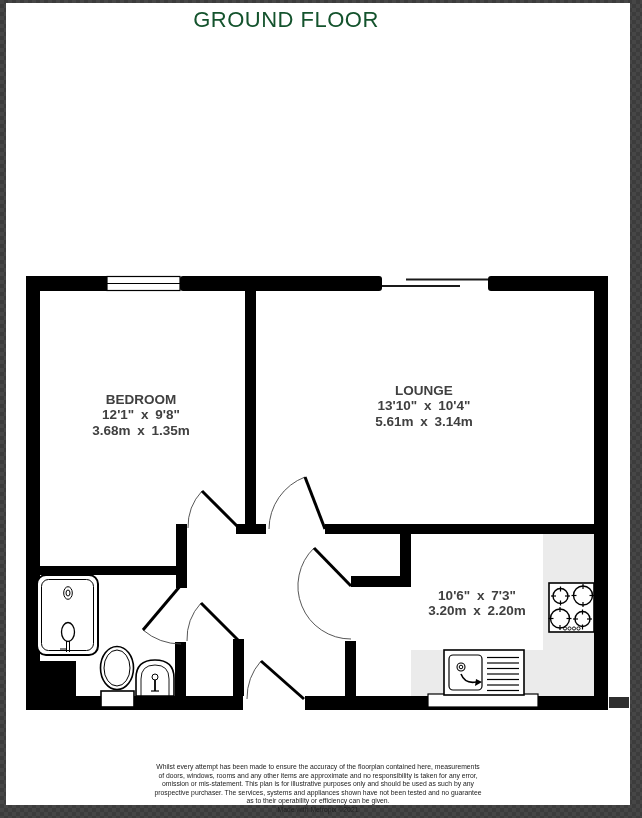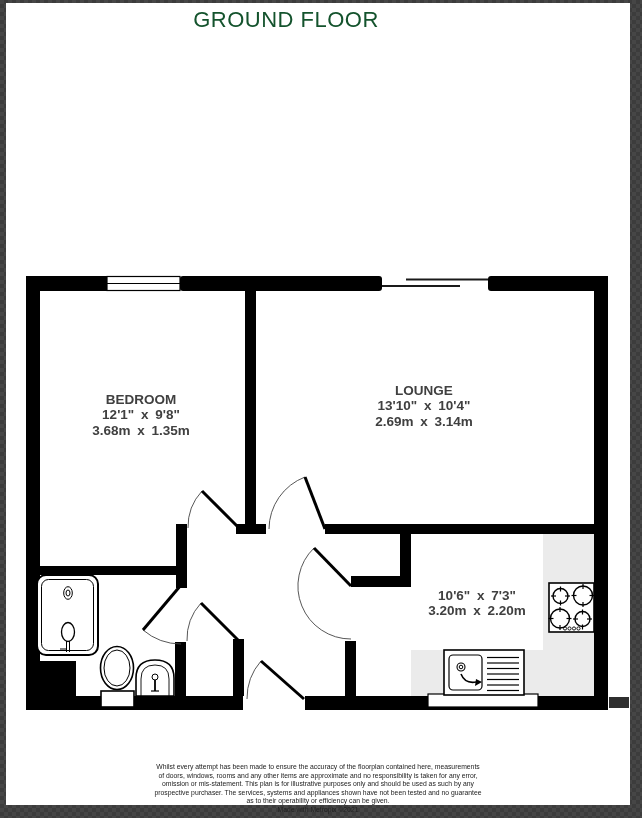--- a/index.html
+++ b/index.html
@@ -184,21 +184,21 @@
 
 <div class="room-label lbl-bedroom">
   <div>BEDROOM</div>
   <div class="dim">12'1" x 9'8"</div>
   <div class="dim">3.68m x 1.35m</div>
 </div>
 
 <div class="room-label lbl-lounge">
   <div>LOUNGE</div>
   <div class="dim">13'10" x 10'4"</div>
-  <div class="dim">2.69m x 3.14m</div>
+  <div class="dim">5.61m x 3.14m</div>
 </div>
 
 <div class="room-label lbl-kitchen">
   <div class="dim">10'6" x 7'3"</div>
   <div class="dim">3.20m x 2.20m</div>
 </div>
 
 <div class="footer">
   <div>Whilst every attempt has been made to ensure the accuracy of the floorplan contained here, measurements</div>
   <div>of doors, windows, rooms and any other items are approximate and no responsibility is taken for any error,</div>

